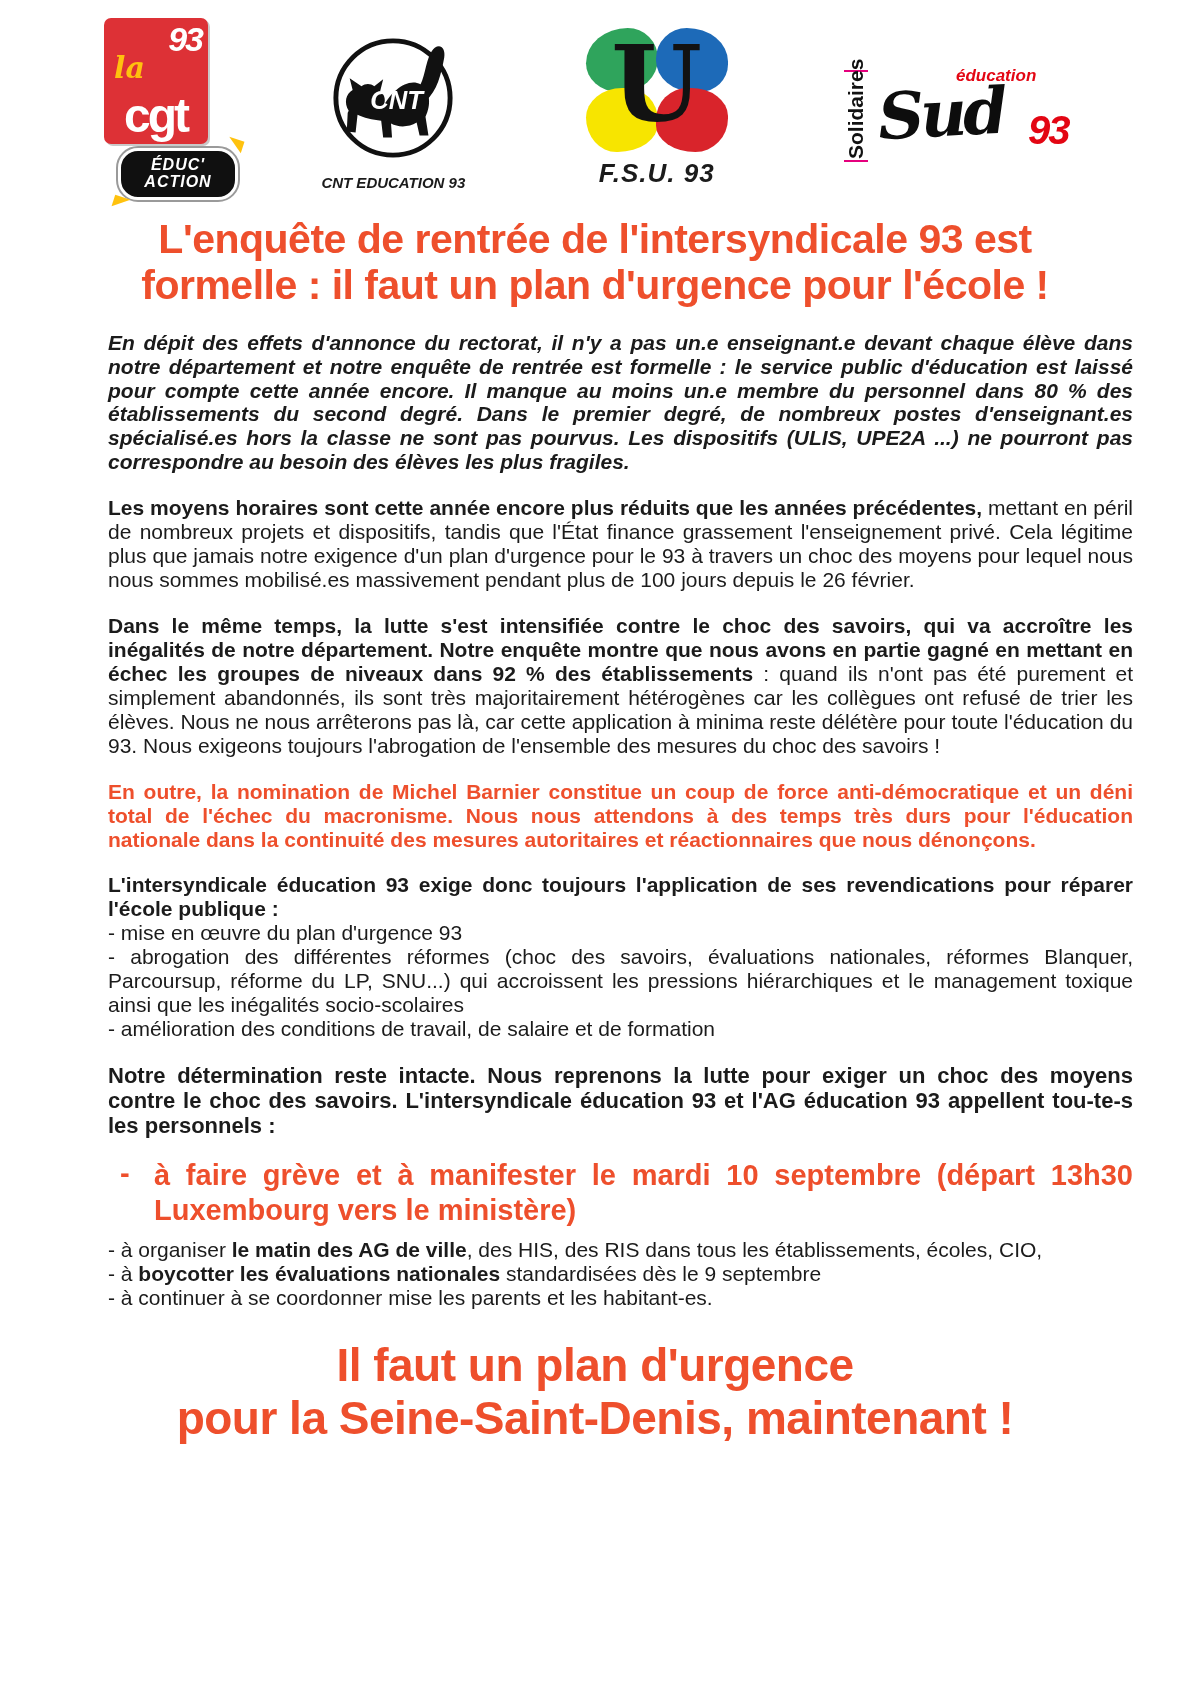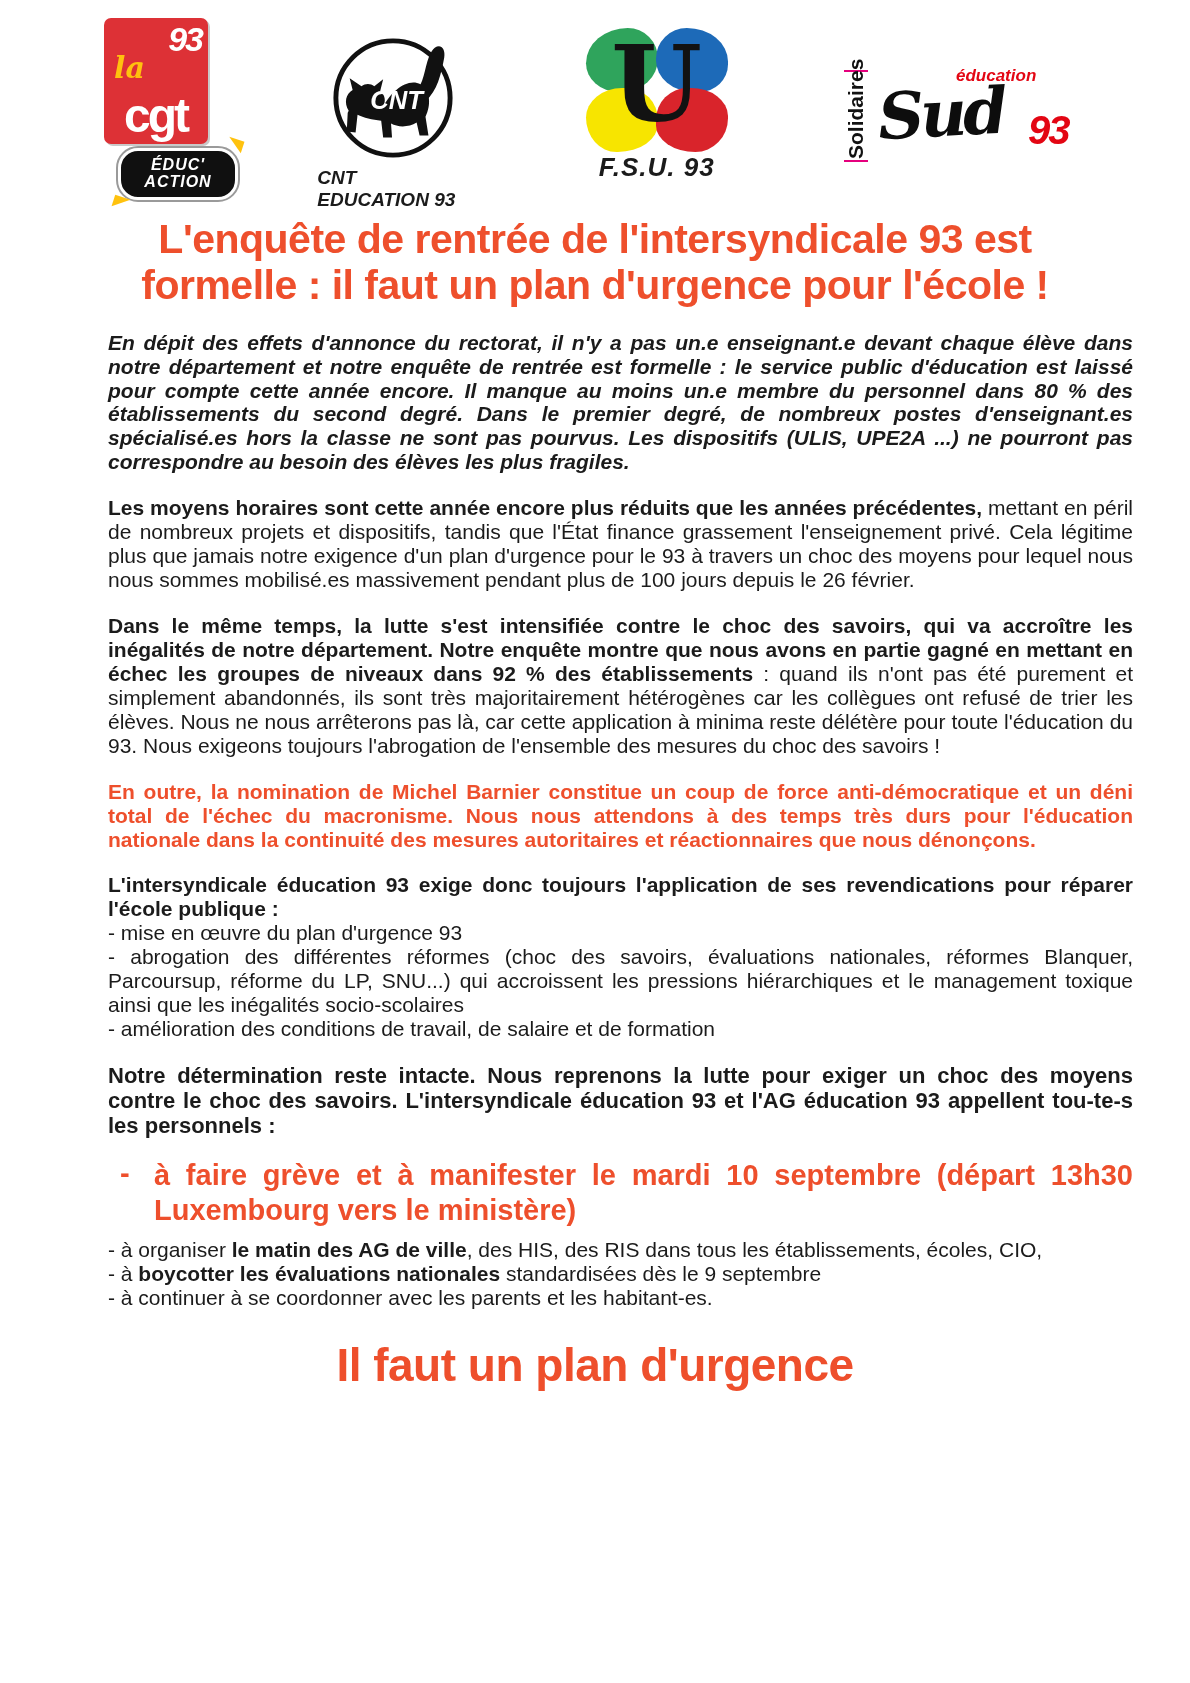--- a/index.html
+++ b/index.html
@@ -45,34 +45,34 @@
     display:flex;flex-direction:column;align-items:center;justify-content:center;
     color:#fff;font-weight:bold;font-style:italic;font-size:16px;line-height:1.05;
     letter-spacing:1px;
     margin-left:44px;
   }
   .arrow{position:absolute;width:0;height:0;border-style:solid;}
   .arrow.tr{top:-12px;right:-8px;border-width:0 16px 12px 0;border-color:transparent var(--gold) transparent transparent;transform:rotate(18deg);}
   .arrow.bl{bottom:-12px;left:-8px;border-width:12px 16px 0 0;border-color:var(--gold) transparent transparent transparent;transform:rotate(18deg);}
   
   .cnt{width:152px;display:flex;flex-direction:column;align-items:center;margin-top:16px;}
-  .cnt-caption{margin-top:5px;font-weight:bold;font-style:italic;font-size:19px;letter-spacing:0;}
+  .cnt-caption{margin-top:12px;font-weight:bold;font-style:italic;font-size:15px;letter-spacing:0;}
   
   .fsu{width:172px;display:flex;flex-direction:column;align-items:center;margin-top:10px;}
   .fsu-blobs{position:relative;width:142px;height:124px;}
   .blob{position:absolute;width:72px;height:64px;}
   .blob.g{left:0;top:0;background:var(--fsu-green);border-radius:58% 42% 50% 45%/55% 48% 52% 45%;}
   .blob.b{right:0;top:0;background:var(--fsu-blue);border-radius:45% 60% 42% 55%/50% 55% 45% 52%;}
   .blob.y{left:0;bottom:0;background:var(--fsu-yellow);border-radius:52% 45% 58% 44%/48% 52% 46% 56%;}
   .blob.r{right:0;bottom:0;background:var(--fsu-red);border-radius:46% 55% 48% 58%/52% 46% 56% 44%;}
   .fsu-u{
     position:absolute;left:50%;top:46%;transform:translate(-50%,-50%);
     font-family:"DejaVu Serif",serif;font-weight:bold;font-size:104px;line-height:1;color:#121212;
   }
-  .fsu-caption{font-weight:bold;font-style:italic;font-size:26px;letter-spacing:1px;}
+  .fsu-caption{margin-top:6px;font-weight:bold;font-style:italic;font-size:26px;letter-spacing:1px;}
   
   .sud{width:262px;display:flex;align-items:center;margin-top:48px;}
   .soli{
     writing-mode:vertical-rl;transform:rotate(180deg);
     font-weight:bold;font-size:21px;letter-spacing:0;
     border-top:2px solid var(--soli-pink);border-bottom:2px solid var(--soli-pink);
     padding:1px 0;height:92px;text-align:center;color:#111;
   }
   .sud-script-wrap{position:relative;margin-left:10px;height:100px;flex:1;text-align:center;}
   .sud-edu{position:absolute;top:0;left:78px;color:var(--sud-red);font-weight:bold;font-style:italic;font-size:17px;}
@@ -188,22 +188,23 @@
     <p class="p6">Notre détermination reste intacte. Nous reprenons la lutte pour exiger un choc des moyens contre le choc des savoirs. L'intersyndicale éducation 93 et l'AG éducation 93 appellent tou-te-s les personnels :</p>
 
     <div class="cta">
       <span class="cta-dash">-</span>
       <span>à faire grève et à manifester le mardi 10 septembre (départ 13h30 Luxembourg vers le ministère)</span>
     </div>
 
     <div class="actions">
       <p><span>- à organiser </span><b>le matin des AG de ville</b><span>, des HIS, des RIS dans tous les établissements, écoles, CIO,</span></p>
       <p><span>- à </span><b>boycotter les évaluations nationales</b><span> standardisées dès le 9 septembre</span></p>
-      <p><span>- à continuer à se coordonner avec les parents et les habitant-es.</span><b></b><span></span></p>
+      <p><span>- à continuer à se coordonner mise les parents et les habitant-es.</span><b></b><span></span></p>
     </div>
 
   </div>
 
   <div class="footer">
     <div>Il faut un plan d'urgence</div>
+    <div>pour la Seine-Saint-Denis, maintenant !</div>
   </div>
 
 </div>
 
 </body></html>

